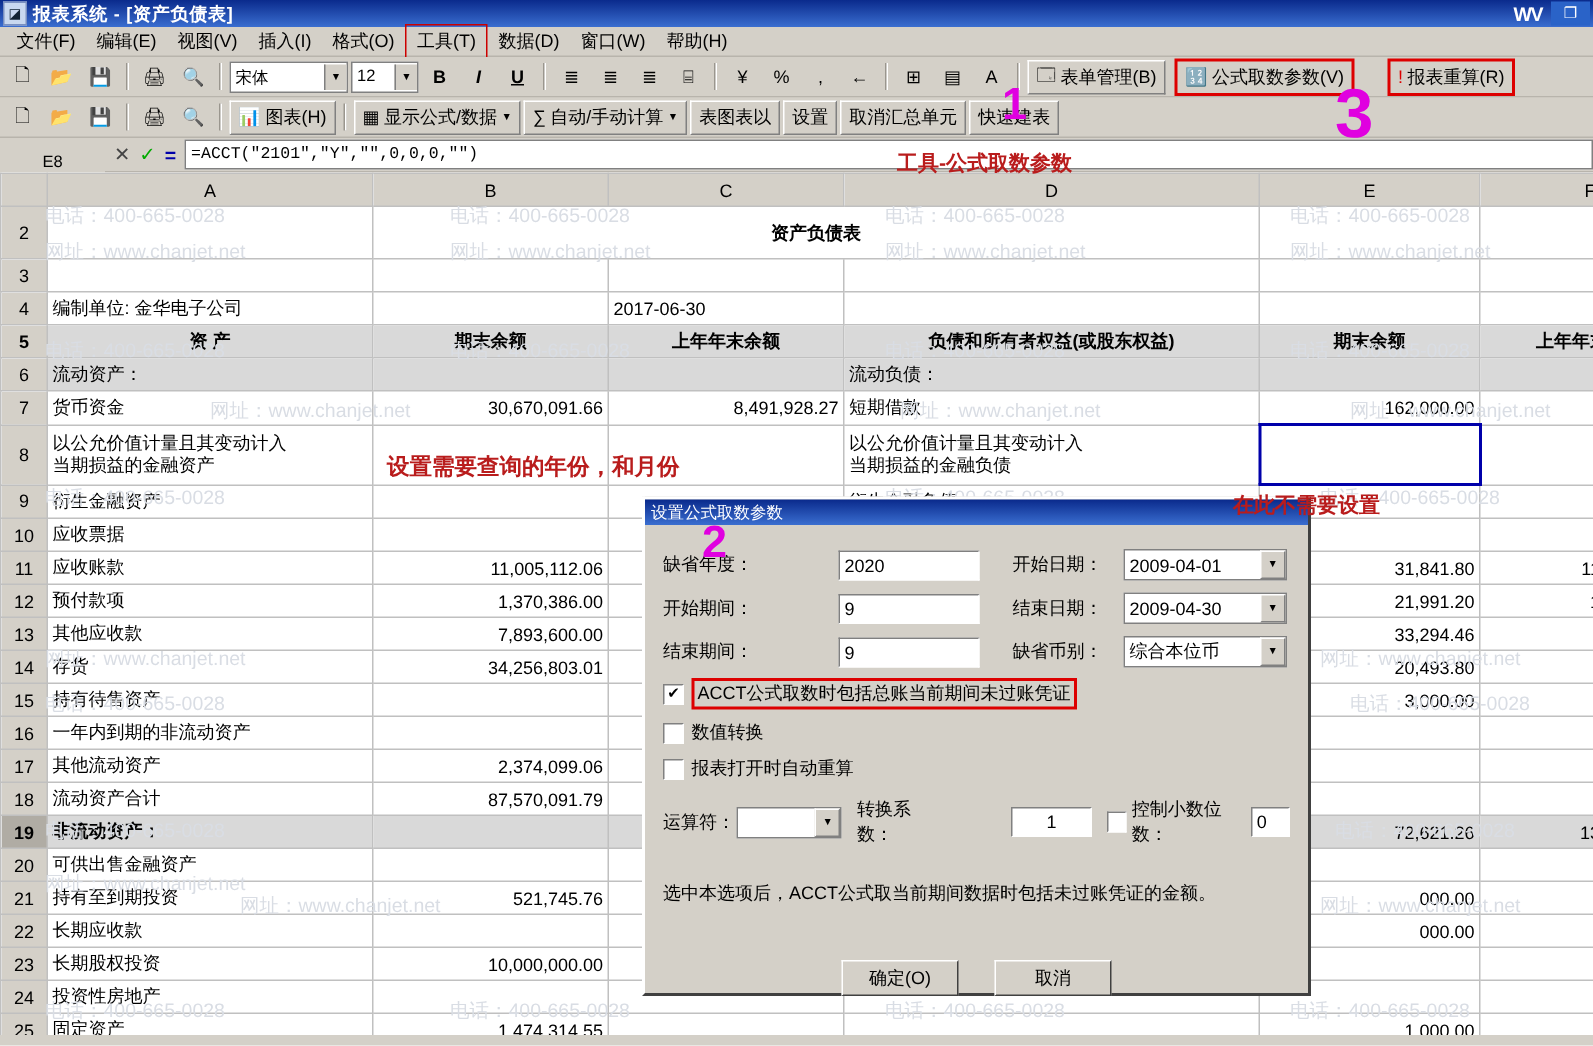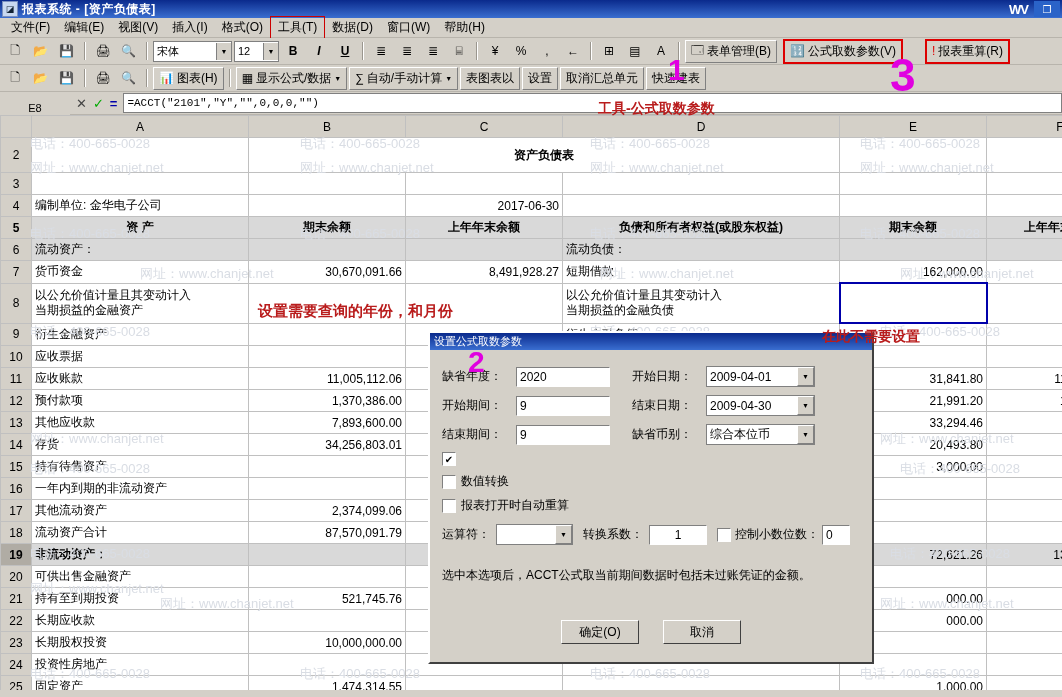--- a/index.html
+++ b/index.html
@@ -51,39 +51,39 @@
   .sheetwrap{position:relative;background:#fff;height:575px;overflow:hidden;}
   table.grid{border-collapse:collapse;table-layout:fixed;width:1062px;}
   table.grid td,table.grid th{border:1px solid #c0c0c0;font-size:12px;padding:0 3px;height:21px;
     overflow:hidden;white-space:nowrap;}
   .colhdr td{background:#d4d0c8;text-align:center;font-weight:normal;height:17px;border:1px solid #8a8a8a;
     font-size:11px;}
   .rowhdr{background:#d4d0c8;text-align:center;width:24px;border:1px solid #8a8a8a;font-size:11px;}
   .rowhdr.sel{background:#b0aca4;font-weight:bold;}
   .c-a{width:210px}.c-b{width:150px}.c-c{width:150px}.c-d{width:270px}.c-e{width:140px}.c-f{width:140px}
   .num{text-align:right;font-family:"Liberation Sans",sans-serif;}
-  .ctr{text-align:right;}
+  .ctr{text-align:left;}
   .bold{font-weight:bold;}
   .big{font-size:20px;font-weight:bold;text-align:center;}
   .shade{background:#d9d9d9;}
   .hdrrow td{text-align:center;font-weight:bold;}
   
   .wm{position:absolute;color:#d9dde4;font-size:13px;pointer-events:none;white-space:nowrap;}
   
   .anno{position:absolute;color:#b91c1c;font-weight:bold;pointer-events:none;}
   .anno-num{font-size:30px;color:#e000e0;font-weight:bold;}
   
   .dialog{position:absolute;left:428px;top:331px;width:442px;height:329px;background:#d4d0c8;
     border:2px solid #fff;border-right-color:#404040;border-bottom-color:#404040;}
   .dlg-title{height:17px;background:linear-gradient(#0a2a8c,#3a6ed0);color:#fff;font-size:11px;
     display:flex;align-items:center;padding-left:4px;}
   .dlg-body{position:relative;padding:10px 12px;font-size:12px;}
   .fld-label{display:inline-block;}
   .txtbox{height:18px;background:#fff;border:1px solid #808080;border-right-color:#fff;
-    border-bottom-color:#fff;display:flex;align-items:center;padding:0 3px;font-size:12px;}
+    border-bottom-color:#fff;display:flex;align-items:center;padding:0 3px;font-size:12px;margin-left:43px;}
   .dcombo{height:19px;background:#fff;border:1px solid #808080;display:flex;align-items:center;
     padding-left:3px;font-size:12px;}
   .dcombo .arr{margin-left:auto;width:15px;height:17px;background:#d4d0c8;border:1px solid #fff;
     border-right-color:#808080;border-bottom-color:#808080;display:flex;align-items:center;justify-content:center;font-size:7px;}
   .chk{display:flex;align-items:center;gap:5px;margin-top:7px;font-size:12px;}
   .chkbox{width:12px;height:12px;background:#fff;border:1px solid #808080;border-right-color:#fff;
     border-bottom-color:#fff;display:flex;align-items:center;justify-content:center;font-size:10px;color:#000;}
   .dlg-btn{width:76px;height:22px;background:#d4d0c8;border:1px solid #fff;border-right-color:#404040;
     border-bottom-color:#404040;font-size:12px;display:flex;align-items:center;justify-content:center;}
 </style>
@@ -508,20 +508,21 @@
       <div class="txtbox" style="width:86px">9</div>
       <span class="fld-label" style="width:74px;margin-left:22px">缺省币别：</span>
       <div class="dcombo" style="width:104px">
         <span>综合本位币</span>
         <span class="arr">▼</span>
       </div>
     </div>
 
     <div class="chk">
       <span class="chkbox">✔</span>
+      <span style="border:2px solid #d00;padding:0 2px">ACCT公式取数时包括总账当前期间未过账凭证</span>
     </div>
     <div class="chk">
       <span class="chkbox"></span>
       <span>数值转换</span>
     </div>
     <div class="chk">
       <span class="chkbox"></span>
       <span>报表打开时自动重算</span>
     </div>
 

